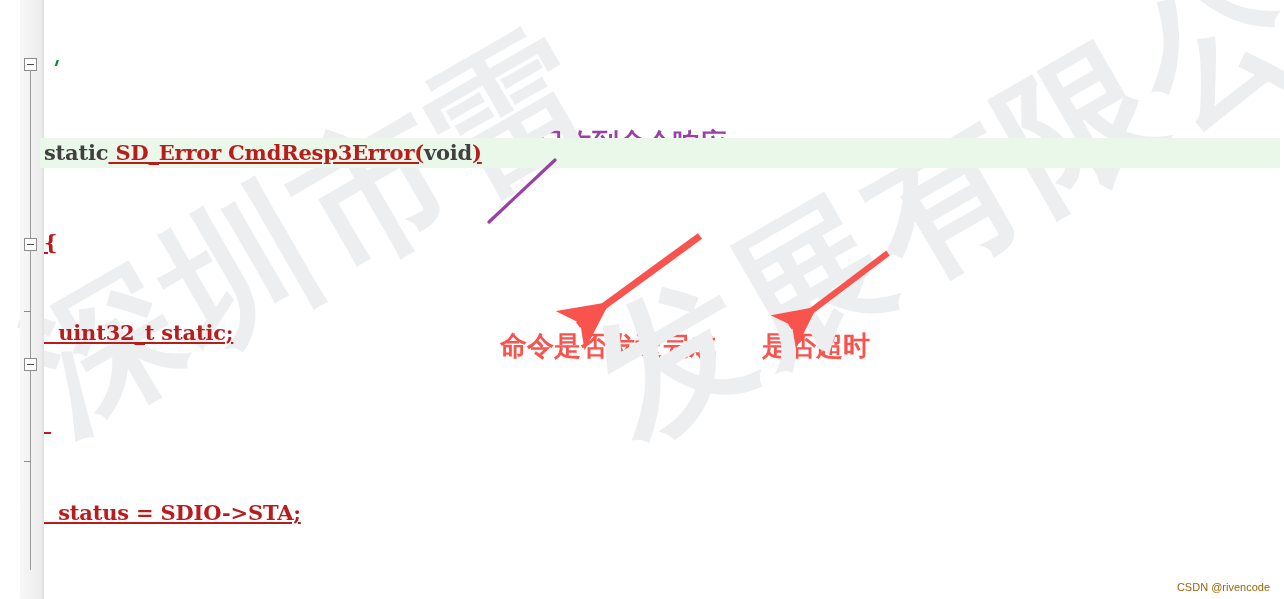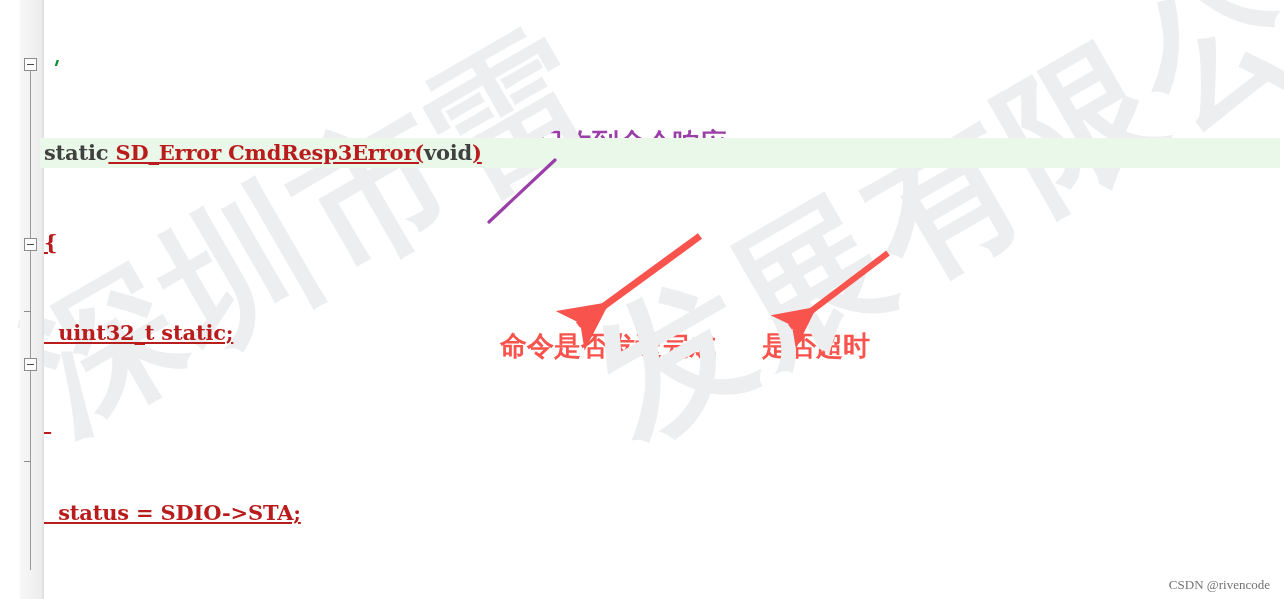--- a/index.html
+++ b/index.html
@@ -179,23 +179,23 @@
     top: 328px;
     font-size: 27px;
     color: #f9534d;
   }
 
   
   #credit {
     position: absolute;
     right: 14px;
     bottom: 6px;
-    font-family: Liberation Serif, serif;
-    font-size: 13px;
-    color: #737373;
+    font-family: Liberation Sans, sans-serif;
+    font-size: 11px;
+    color: #a16207;
     z-index: 7;
   }
 </style>
 </head>
 <body>
 
 <div id="screen">
 
   <div id="watermark">
     <div class="wm-text" id="wm-a">深圳市雷</div>

